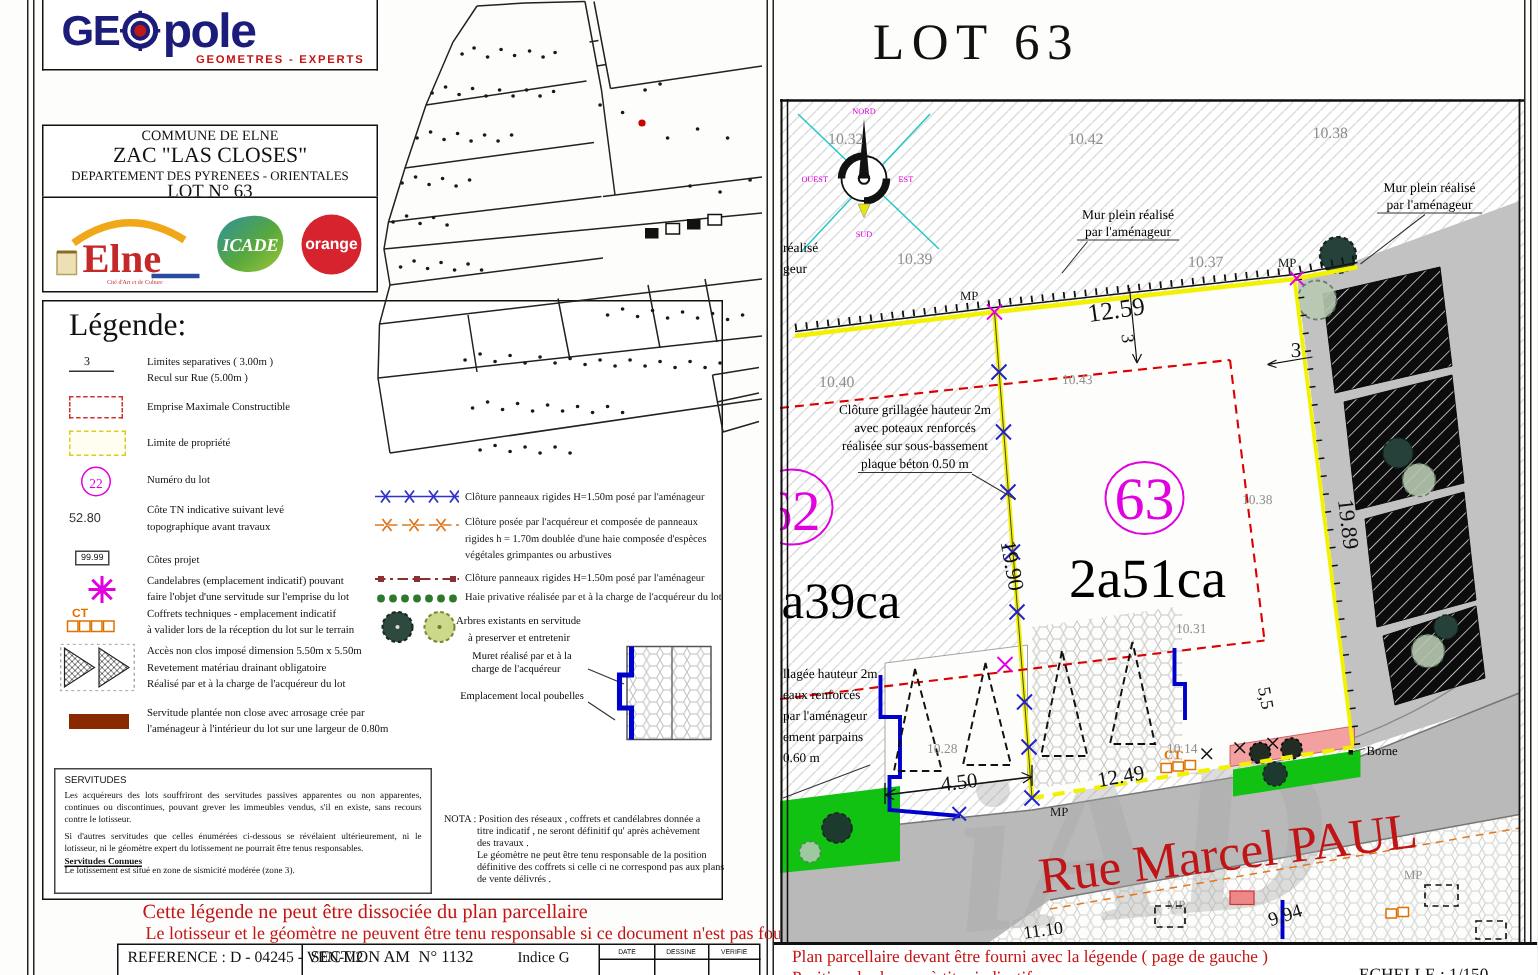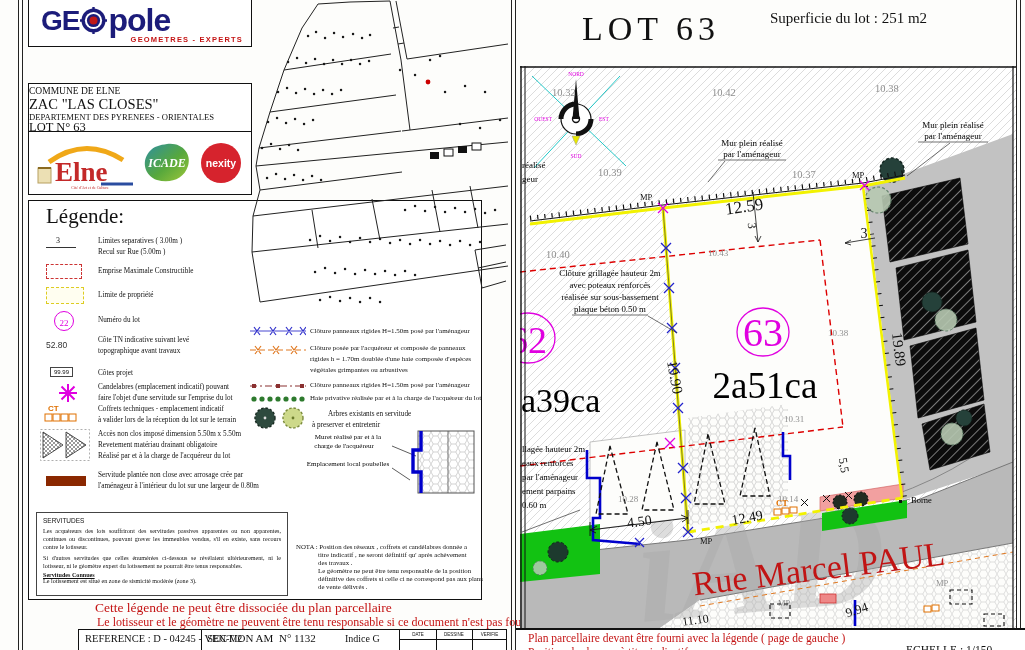--- a/index.html
+++ b/index.html
@@ -35,21 +35,21 @@
         <circle cx="13.5" cy="13.5" r="6.6" fill="#1c1c7a"></circle>
           <circle cx="13.5" cy="13.5" r="4" fill="#c01818"></circle>
         <path d="M13.5,0 v4 M13.5,23 v4 M0,13.5 h4 M23,13.5 h4" stroke="#1c1c7a" stroke-width="2.4"></path>
       </svg>
       <span class="sans" style="font-size:32px;font-weight:700;color:#1c1c7a;letter-spacing:-1px">pole</span>
     </div>
     <div class="t sans red" style="right:8px;top:35px;font-size:7.5px;font-weight:bold;letter-spacing:1.2px">GEOMETRES - EXPERTS</div>
   </div>
 
 
-  <div class="box" style="left:28px;top:83px;width:222px;height:48px;">
+  <div class="box" style="left:28px;top:83px;width:222px;height:48px;text-align:center">
     <div class="t" style="left:0;width:222px;top:2px;font-size:9.5px">COMMUNE DE ELNE</div>
     <div class="t" style="left:0;width:222px;top:12px;font-size:14.5px">ZAC "LAS CLOSES"</div>
     <div class="t" style="left:0;width:222px;top:28px;font-size:8.6px">DEPARTEMENT  DES  PYRENEES  -  ORIENTALES</div>
     <div class="t" style="left:0;width:222px;top:36px;font-size:12.5px">LOT  N° 63</div>
   </div>
 
   <div class="box" style="left:28px;top:131px;width:222px;height:62px">
     <svg class="abs" style="left:6px;top:8px" width="102" height="50">
       <path d="M14,22 Q50,-4 88,20" stroke="#f0a818" stroke-width="5" fill="none"></path>
       <rect x="3" y="28" width="13" height="15" fill="#ece0b4" stroke="#b8a060" stroke-width="1"></rect>
@@ -63,21 +63,21 @@
           <linearGradient id="lgic" x1="0" y1="0" x2="1" y2="1">
         <stop offset="0" stop-color="#2e8fa0"></stop>
             <stop offset="0.55" stop-color="#57a83c"></stop>
             <stop offset="1" stop-color="#9fc73a"></stop>
       </linearGradient>
         </defs>
       <path d="M26,2 C41,0 51,12 47,24 C43,37 29,42 16,38 C4,34 0,20 8,10 C13,4 19,3 26,2 Z" fill="url(#lgic)"></path>
       <text x="26" y="25" font-size="12" font-weight="bold" font-style="italic" fill="#fff" text-anchor="middle" font-family="Liberation Sans,sans-serif">ICADE</text>
     </svg>
     <div class="abs" style="left:172px;top:11px;width:40px;height:40px;border-radius:50%;background:#d6232d;text-align:center">
-      <span class="sans" style="color:#fff;font-size:10.5px;font-weight:bold;line-height:40px">nexity</span>
+      <span class="sans" style="color:#fff;font-size:10.5px;font-weight:bold;line-height:40px">orange</span>
     </div>
   </div>
 
   <div class="box" style="left:28px;top:200px;width:452px;height:398px"></div>
   <div class="t" style="left:46px;top:204px;font-size:21px">Légende:</div>
 
   <div class="t" style="left:56px;top:236px;font-size:8px">3</div>
   <div class="abs" style="left:46px;top:247px;width:30px;border-top:1.5px solid #333"></div>
   <div class="t" style="left:98px;top:237px;font-size:7.2px">Limites separatives ( 3.00m )</div>
   <div class="t" style="left:98px;top:248px;font-size:7.2px">Recul sur Rue (5.00m )</div>
@@ -173,21 +173,21 @@
       </g>
   </svg>
   <div class="t" style="left:310px;top:394px;font-size:7px">Haie privative réalisée par et à la charge de l'acquéreur du lot</div>
 
   <svg class="abs" style="left:252px;top:406px" width="56" height="24">
     <circle cx="13" cy="12" r="10" fill="#2e4a3e" stroke="#16281f" stroke-width="1.4" stroke-dasharray="2.5 1.8"></circle>
     <circle cx="41" cy="12" r="10" fill="#cdd98a" stroke="#7a8a3a" stroke-width="1.4" stroke-dasharray="2.5 1.8"></circle>
     <circle cx="13" cy="12" r="1.4" fill="#dcdcdc"></circle>
       <circle cx="41" cy="12" r="1.4" fill="#6a7a2a"></circle>
   </svg>
-  <div class="t" style="left:328px;top:410px;font-size:7.2px">Arbres existants en servitude</div>
+  <div class="t" style="left:304px;top:410px;font-size:7.2px">Arbres existants en servitude</div>
   <div class="t" style="left:312px;top:421px;font-size:7.2px">à preserver et entretenir</div>
 
   <svg class="abs" style="left:296px;top:428px" width="182" height="70">
     <defs>
         <pattern id="hex2" width="9" height="8" patternUnits="userSpaceOnUse">
       <path d="M2.2,0 L6.8,0 L9,4 L6.8,8 L2.2,8 L0,4 Z" fill="none" stroke="#c0c0c0" stroke-width="0.7"></path>
         </pattern>
       </defs>
     <text x="52" y="11" font-size="7" text-anchor="middle">Muret réalisé par et à la</text>
     <text x="48" y="20" font-size="7" text-anchor="middle">charge de l'acquéreur</text>
@@ -248,21 +248,20 @@
       <rect x="180" y="152" width="9" height="7" fill="#111"></rect>
         <rect x="194" y="149" width="9" height="7" fill="#fff" stroke="#111"></rect>
       <rect x="208" y="146" width="9" height="7" fill="#111"></rect>
         <rect x="222" y="143" width="9" height="7" fill="#fff" stroke="#111"></rect>
     </g>
     <path stroke="#1a1a1a" stroke-width="2.4" stroke-linecap="round" fill="none" d="M58,36h.1M66,32h.1M75,38h.1M84,33h.1M93,37h.1M103,34h.1M112,38h.1M120,35h.1M38,62h.1M47,58h.1M56,63h.1M65,59h.1M74,64h.1M83,60h.1M92,64h.1M101,60h.1M110,64h.1M119,61h.1M28,92h.1M37,88h.1M46,93h.1M55,89h.1M64,94h.1M73,90h.1M82,94h.1M91,90h.1M18,122h.1M27,118h.1M36,123h.1M45,119h.1M54,124h.1M63,120h.1M12,148h.1M21,144h.1M30,149h.1M39,145h.1M48,150h.1M17,178h.1M26,174h.1M35,179h.1M44,175h.1M53,180h.1M62,176h.1M71,180h.1M155,210h.1M165,206h.1M175,211h.1M185,207h.1M195,212h.1M205,208h.1M215,212h.1M225,209h.1M235,213h.1M245,210h.1M60,240h.1M70,236h.1M80,241h.1M90,237h.1M100,242h.1M110,238h.1M120,242h.1M130,239h.1M140,243h.1M150,240h.1M160,244h.1M170,240h.1M180,244h.1M190,241h.1M200,245h.1M210,241h.1M220,245h.1M230,242h.1M65,272h.1M75,268h.1M85,273h.1M95,269h.1M105,274h.1M115,270h.1M125,274h.1M135,271h.1M145,275h.1M155,271h.1M165,275h.1M70,300h.1M80,297h.1M90,301h.1M100,298h.1M110,302h.1M120,298h.1M130,302h.1M165,75h.1M150,70h.1M195,92h.1M215,86h.1M235,92h.1M250,120h.1M230,128h.1M210,124h.1M180,60h.1M190,56h.1"></path>
     <circle cx="178" cy="82" r="2.4" fill="#cc0000"></circle>
   </svg>
 
   <div class="t" style="left:582px;top:10px;font-size:34px;letter-spacing:5px">LOT  63</div>
-  <div class="t" style="left:770px;top:10px;font-size:15px">Superficie  du lot : 251 m2</div>
 
   <svg class="abs" style="left:520px;top:66px" width="496" height="562" viewBox="0 0 496 562">
     <defs>
       <pattern id="hatch" width="8" height="8" patternUnits="userSpaceOnUse">
         <path d="M0,8 L8,0" stroke="#dcdcdc" stroke-width="1"></path>
       </pattern>
       <pattern id="bh" width="7" height="7" patternUnits="userSpaceOnUse" patternTransform="rotate(45)">
         <rect width="7" height="7" fill="#0c0c0c"></rect>
           <line x1="0" y1="0" x2="0" y2="7" stroke="#e8e8e8" stroke-width="1"></line>
       </pattern>

